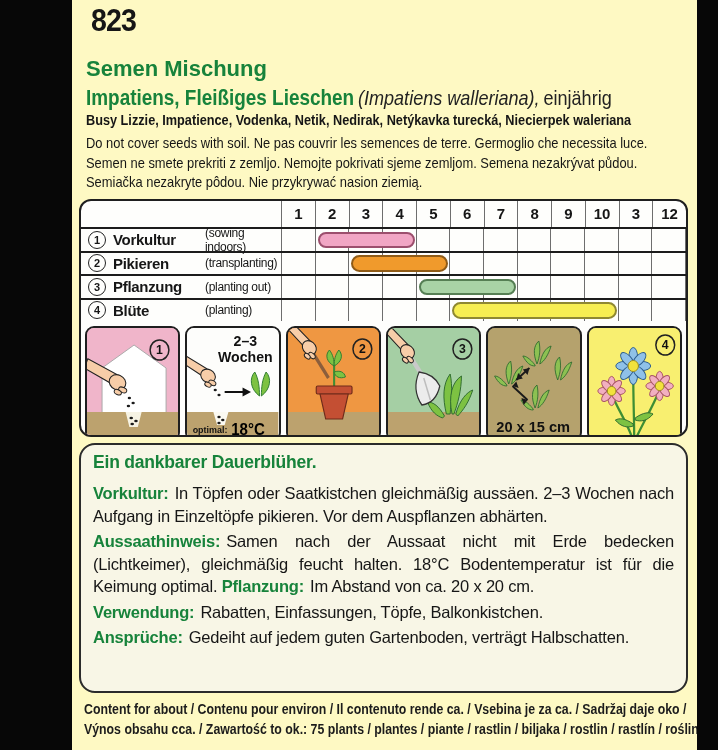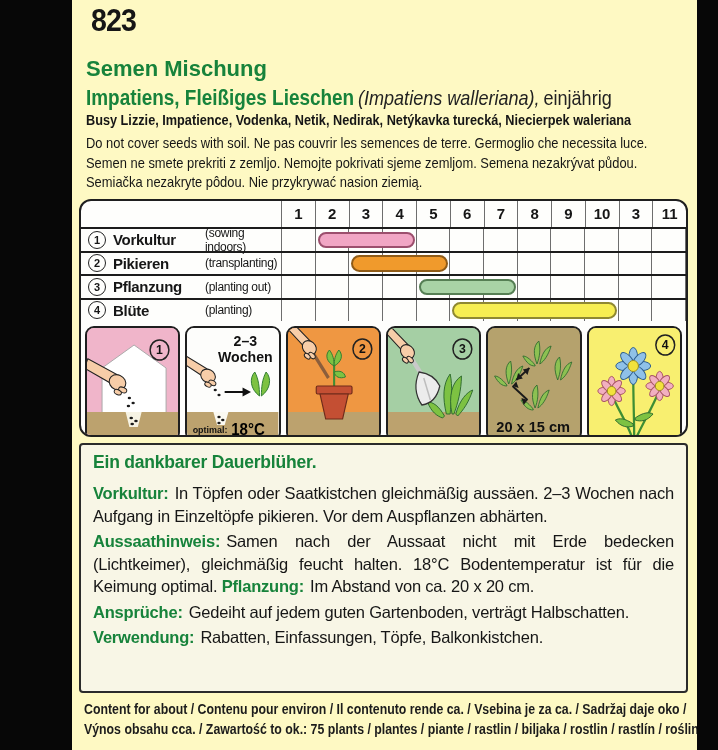--- a/index.html
+++ b/index.html
@@ -48,21 +48,21 @@
 
   .pictos { display:flex; gap:5px; padding:5px 4px 0 4px; }
   .panel {
     flex:1; height:111px; border:2px solid #1f1f1f; border-radius:9px;
     overflow:hidden; position:relative; background:#fff;
   }
   .panel svg { display:block; width:100%; height:100%; }
 
   .infobox {
     position:absolute; left:7px; top:443px; width:609px; height:250px;
-    border:2px solid #2b2b2b; border-radius:4px; background:#F8F6E6;
+    border:2px solid #2b2b2b; border-radius:16px; background:#F8F6E6;
     box-sizing:border-box; padding:7px 12px 4px 12px;
   }
   .infobox .headline { color:#17833B; font-weight:700; font-size:17.5px; margin-bottom:9px; letter-spacing:-0.2px; }
   .infobox p { margin:3px 0; font-size:16.5px; line-height:22.5px; text-align:justify; letter-spacing:-0.2px; }
   .lab { color:#17833B; font-weight:700; margin-right:6px; }
 
   .footer { position:absolute; left:12px; top:699px; font-size:14px; line-height:20px; color:#1c1c1c;font-weight:bold; }
 </style>
 </head>
 <body>
@@ -101,21 +101,21 @@
             <div class="cal-cell">2</div>
             <div class="cal-cell">3</div>
             <div class="cal-cell">4</div>
             <div class="cal-cell">5</div>
             <div class="cal-cell">6</div>
             <div class="cal-cell">7</div>
             <div class="cal-cell">8</div>
             <div class="cal-cell">9</div>
             <div class="cal-cell">10</div>
             <div class="cal-cell">3</div>
-            <div class="cal-cell">11</div>
+            <div class="cal-cell">12</div>
           </div>
         </div>
         <div class="cal-row">
           <div class="cal-label">
             <span class="circ">1</span>
             <span class="de">Vorkultur</span>
             <span class="en">(sowing indoors)</span>
           </div>
           <div class="cal-grid">
             <div class="cal-cell"></div>
@@ -383,22 +383,22 @@
         </svg>
       </div>
 
     </div>
   </div>
 
   <div class="infobox">
     <div class="headline">Ein dankbarer Dauerblüher.</div>
     <p><span class="lab">Vorkultur:</span><span>In Töpfen oder Saatkistchen gleichmäßig aussäen. 2–3 Wochen nach Aufgang in Einzeltöpfe pikieren. Vor dem Auspflanzen abhärten.</span></p>
     <p><span class="lab">Aussaathinweis:</span><span>Samen nach der Aussaat nicht mit Erde bedecken (Lichtkeimer), gleichmäßig feucht halten. 18°C Bodentemperatur ist für die Keimung optimal.</span> <span class="lab">Pflanzung:</span><span>Im Abstand von ca. 20 x 20 cm.</span></p>
+    <p><span class="lab">Verwendung:</span><span>Rabatten, Einfassungen, Töpfe, Balkonkistchen.</span></p>
     <p><span class="lab">Ansprüche:</span><span>Gedeiht auf jedem guten Gartenboden, verträgt Halbschatten.</span></p>
-    <p><span class="lab">Verwendung:</span><span>Rabatten, Einfassungen, Töpfe, Balkonkistchen.</span></p>
   </div>
 
   <div class="footer">
     <div><span class="condensed" style="transform:scaleX(0.88);">Content for about / Contenu pour environ / Il contenuto rende ca. / Vsebina je za ca. / Sadržaj daje oko /</span></div>
     <div><span class="condensed" style="transform:scaleX(0.88);">Výnos obsahu cca. / Zawartość to ok.: 75 plants / plantes / piante / rastlin / biljaka / rostlin / rastlín / roślin</span></div>
   </div>
 
 </div>
 
 </body></html>

